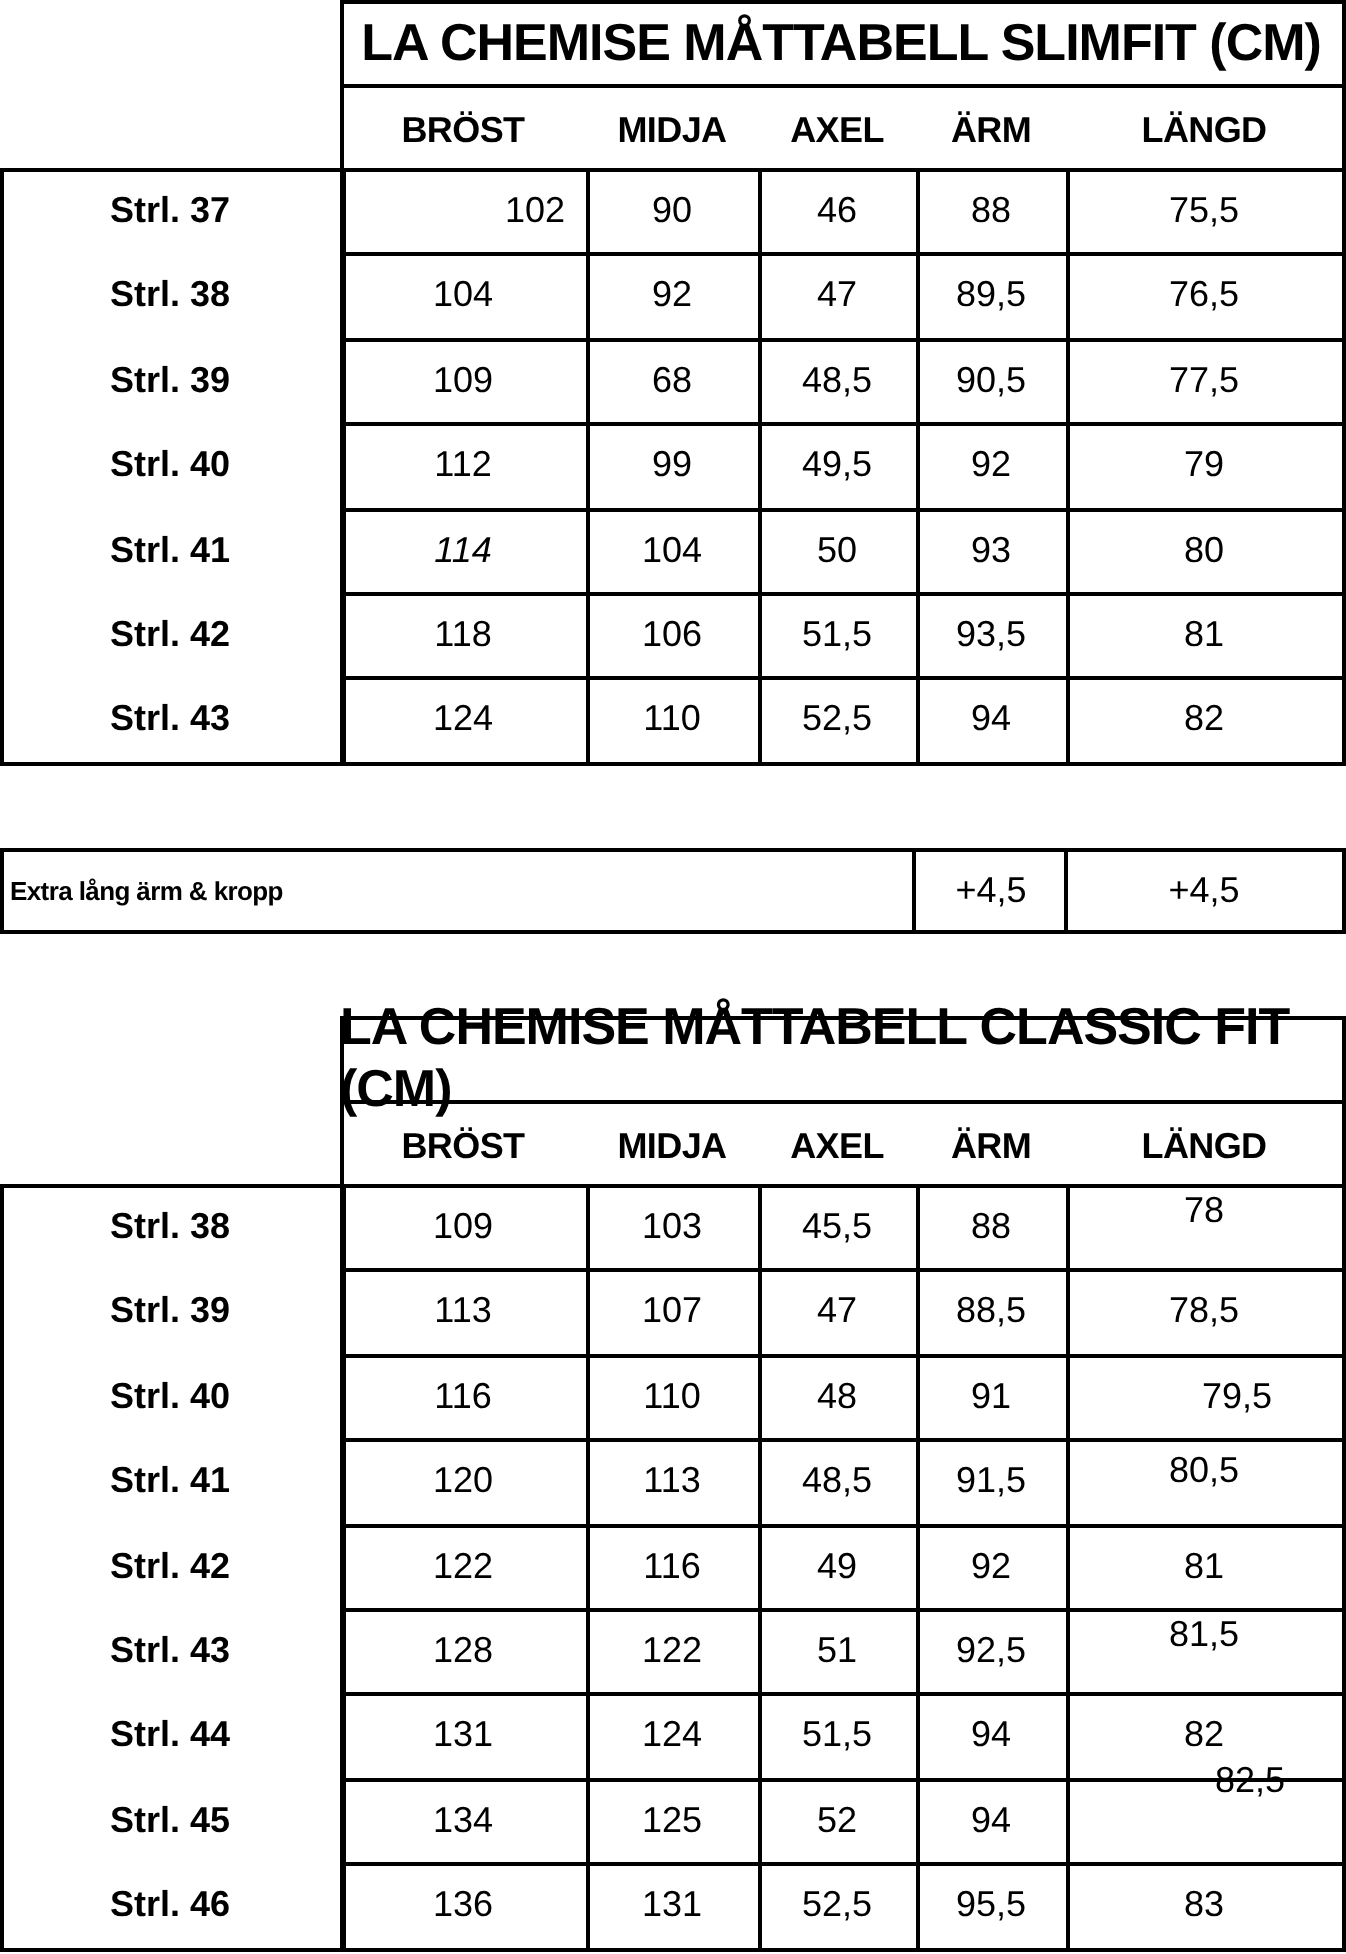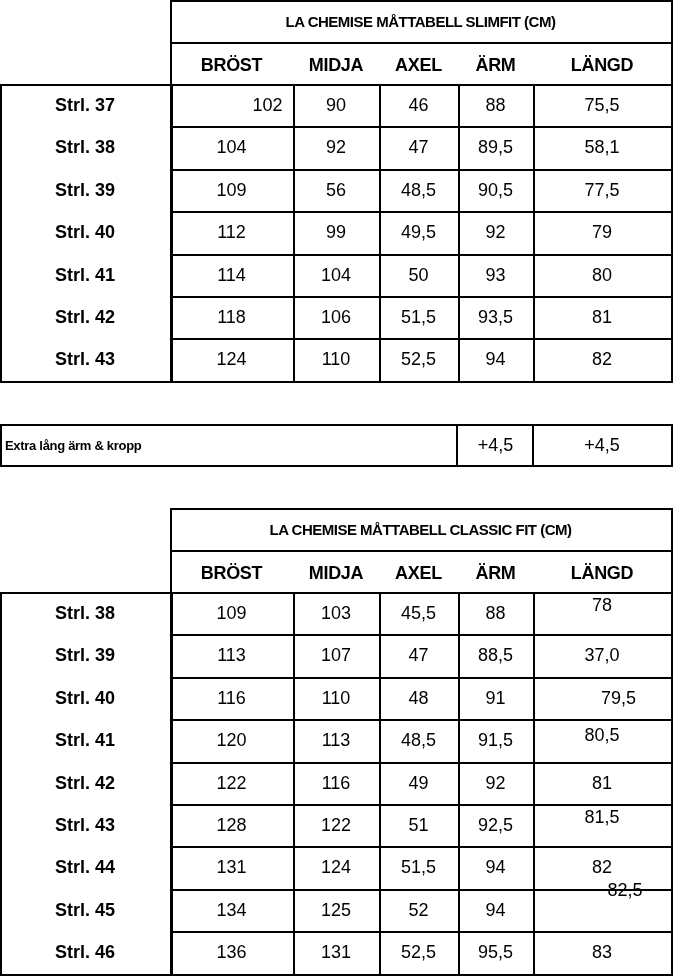--- a/index.html
+++ b/index.html
@@ -1,21 +1,21 @@
 <!DOCTYPE html>
 <html><head>
 <meta charset="utf-8">
 <style>
   html, body { margin:0; padding:0; background:#ffffff; }
   body { width:673px; height:977px; position:relative; overflow:hidden;
          font-family:"Liberation Sans", sans-serif; color:#000; }
   .abs { position:absolute; box-sizing:border-box; }
   .frame { border:2px solid #000; }
   .title { display:flex; align-items:center; justify-content:center;
-           font-weight:bold; font-size:15px; letter-spacing:-0.5px; }
+           font-weight:bold; font-size:26px; letter-spacing:-0.5px; }
   .hdr { display:flex; align-items:center; justify-content:center;
          font-weight:bold; font-size:18px; letter-spacing:-0.3px; }
   .lbl { display:flex; align-items:center; justify-content:center;
          font-weight:bold; font-size:18px; }
   .cell { display:flex; align-items:center; justify-content:center;
           font-size:18px; }
   .hline { height:2px; background:#000; }
   .vline { width:2px; background:#000; }
   .extra-label { display:flex; align-items:center; padding-left:5px;
                  font-weight:bold; font-size:13px; letter-spacing:-0.3px; }
@@ -47,44 +47,44 @@
         <div class="abs cell" style="left: 458px; top: 84px; width: 75px; height: 42.4px;">88</div>
         <div class="abs cell" style="left: 533px; top: 84px; width: 138px; height: 42.4px;">75,5</div>
       </div>
       <div>
         <div class="abs hline" style="left: 170px; top: 126px; width: 501px;"></div>
         <div class="abs lbl" style="left: 0px; top: 126px; width: 170px; height: 42.4px;">Strl. 38</div>
         <div class="abs cell" style="left: 170px; top: 126px; width: 123px; height: 42.4px;">104</div>
         <div class="abs cell" style="left: 293px; top: 126px; width: 86px; height: 42.4px;">92</div>
         <div class="abs cell" style="left: 379px; top: 126px; width: 79px; height: 42.4px;">47</div>
         <div class="abs cell" style="left: 458px; top: 126px; width: 75px; height: 42.4px;">89,5</div>
-        <div class="abs cell" style="left: 533px; top: 126px; width: 138px; height: 42.4px;">58,1</div>
+        <div class="abs cell" style="left: 533px; top: 126px; width: 138px; height: 42.4px;">76,5</div>
       </div>
       <div>
         <div class="abs hline" style="left: 170px; top: 169px; width: 501px;"></div>
         <div class="abs lbl" style="left: 0px; top: 169px; width: 170px; height: 42.4px;">Strl. 39</div>
         <div class="abs cell" style="left: 170px; top: 169px; width: 123px; height: 42.4px;">109</div>
-        <div class="abs cell" style="left: 293px; top: 169px; width: 86px; height: 42.4px;">56</div>
+        <div class="abs cell" style="left: 293px; top: 169px; width: 86px; height: 42.4px;">68</div>
         <div class="abs cell" style="left: 379px; top: 169px; width: 79px; height: 42.4px;">48,5</div>
         <div class="abs cell" style="left: 458px; top: 169px; width: 75px; height: 42.4px;">90,5</div>
         <div class="abs cell" style="left: 533px; top: 169px; width: 138px; height: 42.4px;">77,5</div>
       </div>
       <div>
         <div class="abs hline" style="left: 170px; top: 211px; width: 501px;"></div>
         <div class="abs lbl" style="left: 0px; top: 211px; width: 170px; height: 42.4px;">Strl. 40</div>
         <div class="abs cell" style="left: 170px; top: 211px; width: 123px; height: 42.4px;">112</div>
         <div class="abs cell" style="left: 293px; top: 211px; width: 86px; height: 42.4px;">99</div>
         <div class="abs cell" style="left: 379px; top: 211px; width: 79px; height: 42.4px;">49,5</div>
         <div class="abs cell" style="left: 458px; top: 211px; width: 75px; height: 42.4px;">92</div>
         <div class="abs cell" style="left: 533px; top: 211px; width: 138px; height: 42.4px;">79</div>
       </div>
       <div>
         <div class="abs hline" style="left: 170px; top: 254px; width: 501px;"></div>
         <div class="abs lbl" style="left: 0px; top: 254px; width: 170px; height: 42.4px;">Strl. 41</div>
-        <div class="abs cell" style="left: 170px; top: 254px; width: 123px; height: 42.4px;">114</div>
+        <div class="abs cell" style="left: 170px; top: 254px; width: 123px; height: 42.4px; font-style: italic;">114</div>
         <div class="abs cell" style="left: 293px; top: 254px; width: 86px; height: 42.4px;">104</div>
         <div class="abs cell" style="left: 379px; top: 254px; width: 79px; height: 42.4px;">50</div>
         <div class="abs cell" style="left: 458px; top: 254px; width: 75px; height: 42.4px;">93</div>
         <div class="abs cell" style="left: 533px; top: 254px; width: 138px; height: 42.4px;">80</div>
       </div>
       <div>
         <div class="abs hline" style="left: 170px; top: 296px; width: 501px;"></div>
         <div class="abs lbl" style="left: 0px; top: 296px; width: 170px; height: 42.4px;">Strl. 42</div>
         <div class="abs cell" style="left: 170px; top: 296px; width: 123px; height: 42.4px;">118</div>
         <div class="abs cell" style="left: 293px; top: 296px; width: 86px; height: 42.4px;">106</div>
@@ -133,21 +133,21 @@
         <div class="abs cell" style="left: 458px; top: 592px; width: 75px; height: 42.4px;">88</div>
         <div class="abs cell" style="left: 533px; top: 592px; width: 138px; height: 26px;">78</div>
       </div>
       <div>
         <div class="abs hline" style="left: 170px; top: 634px; width: 501px;"></div>
         <div class="abs lbl" style="left: 0px; top: 634px; width: 170px; height: 42.4px;">Strl. 39</div>
         <div class="abs cell" style="left: 170px; top: 634px; width: 123px; height: 42.4px;">113</div>
         <div class="abs cell" style="left: 293px; top: 634px; width: 86px; height: 42.4px;">107</div>
         <div class="abs cell" style="left: 379px; top: 634px; width: 79px; height: 42.4px;">47</div>
         <div class="abs cell" style="left: 458px; top: 634px; width: 75px; height: 42.4px;">88,5</div>
-        <div class="abs cell" style="left: 533px; top: 634px; width: 138px; height: 42.4px;">37,0</div>
+        <div class="abs cell" style="left: 533px; top: 634px; width: 138px; height: 42.4px;">78,5</div>
       </div>
       <div>
         <div class="abs hline" style="left: 170px; top: 677px; width: 501px;"></div>
         <div class="abs lbl" style="left: 0px; top: 677px; width: 170px; height: 42.4px;">Strl. 40</div>
         <div class="abs cell" style="left: 170px; top: 677px; width: 123px; height: 42.4px;">116</div>
         <div class="abs cell" style="left: 293px; top: 677px; width: 86px; height: 42.4px;">110</div>
         <div class="abs cell" style="left: 379px; top: 677px; width: 79px; height: 42.4px;">48</div>
         <div class="abs cell" style="left: 458px; top: 677px; width: 75px; height: 42.4px;">91</div>
         <div class="abs cell" style="left: 533px; top: 677px; width: 138px; height: 42.4px; padding-left: 33px;">79,5</div>
       </div>

